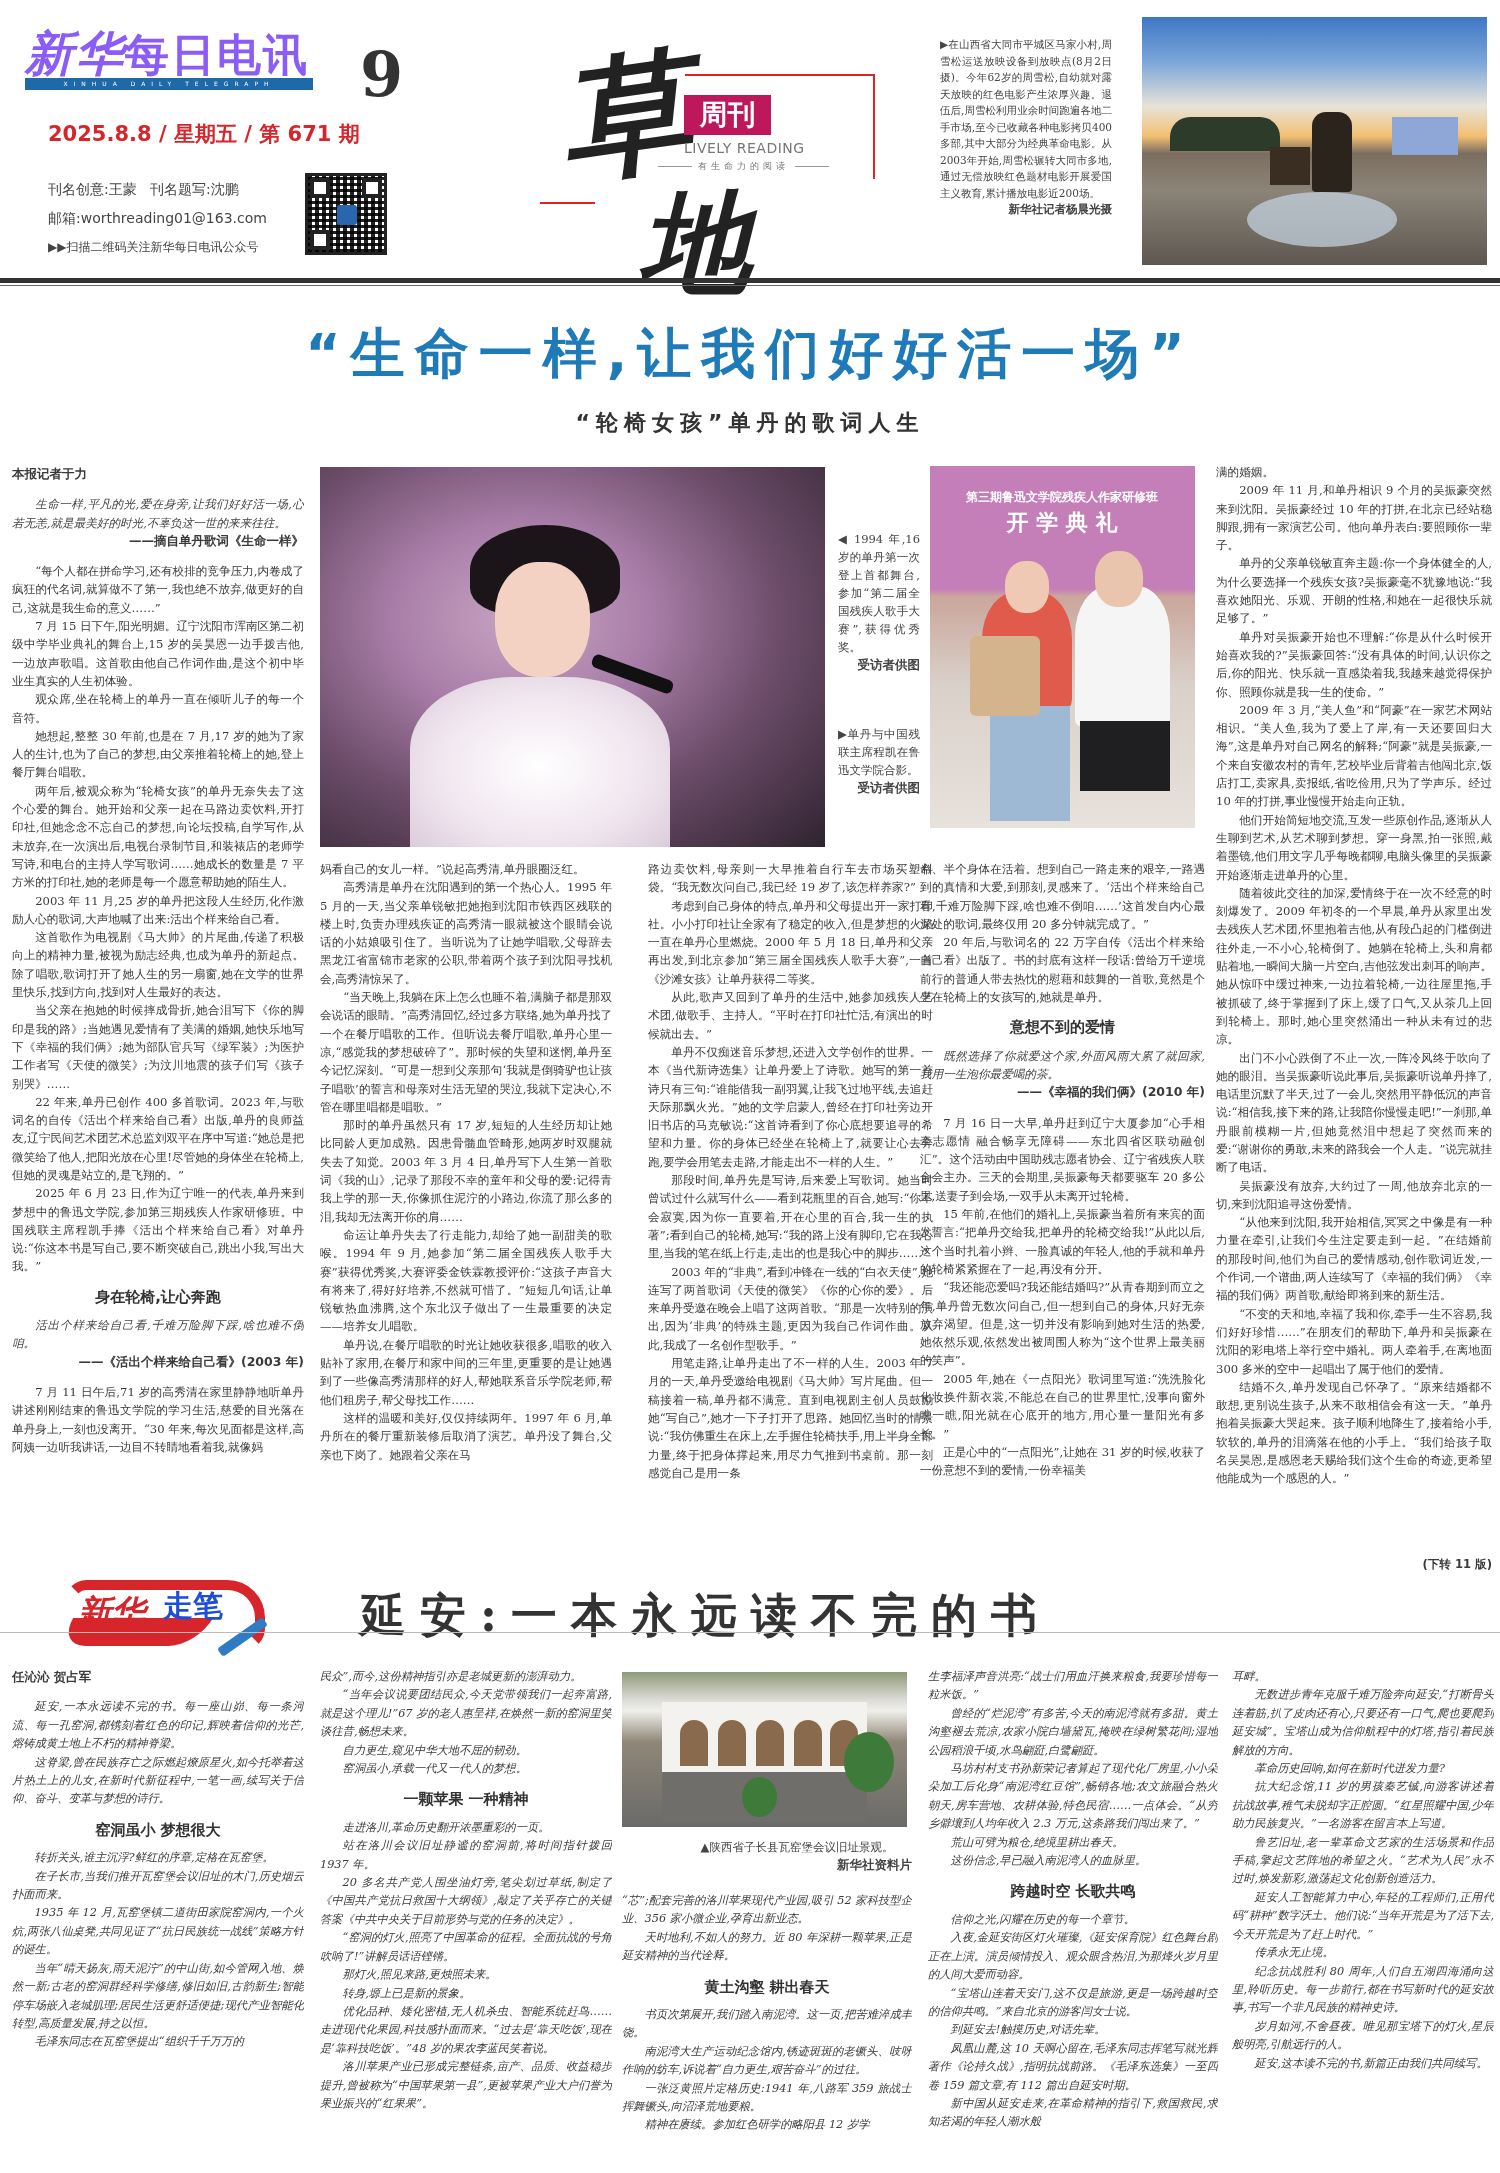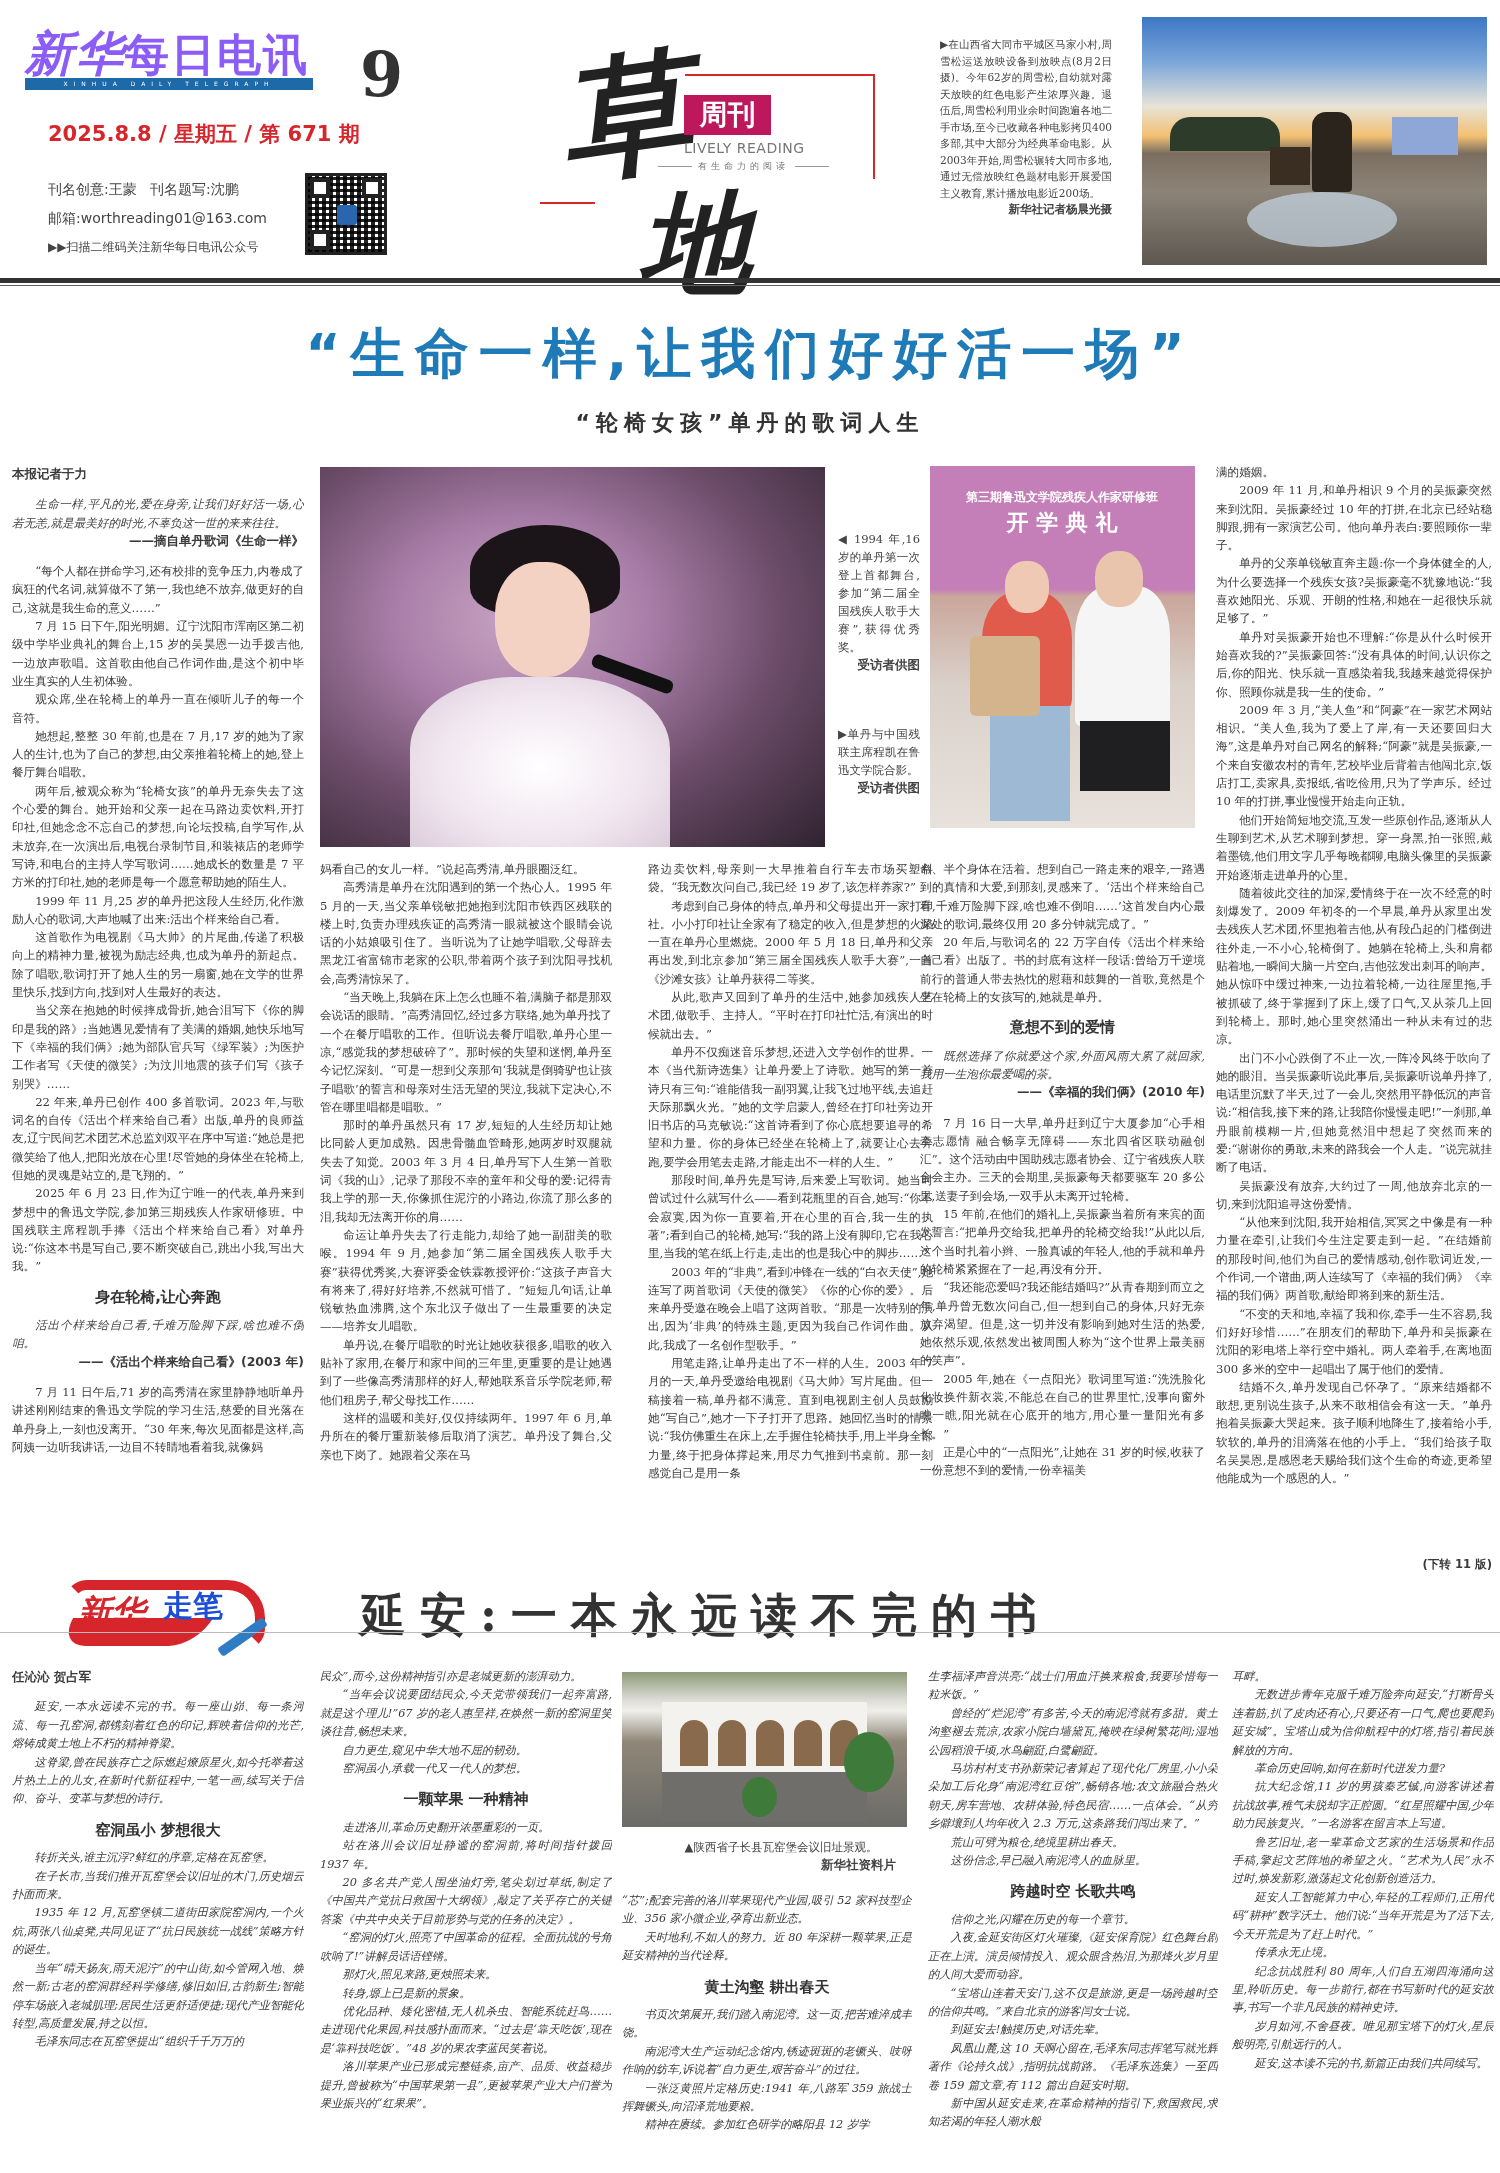--- a/index.html
+++ b/index.html
@@ -91,21 +91,21 @@
 
   .col2 { font-size: 11.3px; line-height: 18.4px; color:#3a3a3a; }
   .col2 p { text-indent: 2em; font-style: italic; }
   .col2 h3 { font-style: normal; }
 
   .photo3 { left: 622px; top: 1672px; width: 285px; height: 155px; overflow: hidden; background: linear-gradient(180deg, #8d9a78 0%, #dcdcd6 18%, #f0efea 25%, #8f8778 45%, #6a6a68 100%); }
   .photo3 .wall { position:absolute; left:40px; top:30px; width:205px; height:70px; background:#f4f2ee; }
   .photo3 .arch { position:absolute; top:48px; width:28px; height:46px; background:#8a6a4d; border-radius: 14px 14px 0 0; }
   .photo3 .tree { position:absolute; width:50px; height:60px; background:#3e7a39; border-radius:50%; }
   .photo3 .yard { position:absolute; left:40px; top:100px; width:205px; height:50px; background:#6f6e6a; }
-  .cap3 { left: 636px; top: 1838px; width: 290px; text-align:center; font-size: 11.5px; color:#444; line-height: 18px; }
+  .cap3 { left: 652px; top: 1838px; width: 290px; text-align:center; font-size: 11.5px; color:#444; line-height: 18px; }
   .cap3 .credit { display:block; text-align:right; padding-right: 30px; font-weight:bold; font-family:"DejaVu Sans", sans-serif; font-size: 12.5px; }
 </style>
 </head>
 <body>
 
 <div class="abs logo">
   <div class="brand"><span>新华</span><span class="b2">每日电讯</span></div>
   <div class="bar">XINHUA DAILY TELEGRAPH</div>
 </div>
 <div class="abs pageno">9</div>
@@ -155,21 +155,21 @@
 
 <div class="abs col" style="left:12px;top:465px;width:292px;height:1085px;">
   <p class="byline">本报记者于力</p>
   <p class="lyric">生命一样,平凡的光,爱在身旁,让我们好好活一场,心若无恙,就是最美好的时光,不辜负这一世的来来往往。</p>
   <p class="lyric-src">——摘自单丹歌词《生命一样》</p>
   <p>“每个人都在拼命学习,还有校排的竞争压力,内卷成了疯狂的代名词,就算做不了第一,我也绝不放弃,做更好的自己,这就是我生命的意义……”</p>
   <p>7 月 15 日下午,阳光明媚。辽宁沈阳市浑南区第二初级中学毕业典礼的舞台上,15 岁的吴昊恩一边手拨吉他,一边放声歌唱。这首歌由他自己作词作曲,是这个初中毕业生真实的人生初体验。</p>
   <p>观众席,坐在轮椅上的单丹一直在倾听儿子的每一个音符。</p>
   <p>她想起,整整 30 年前,也是在 7 月,17 岁的她为了家人的生计,也为了自己的梦想,由父亲推着轮椅上的她,登上餐厅舞台唱歌。</p>
   <p>两年后,被观众称为“轮椅女孩”的单丹无奈失去了这个心爱的舞台。她开始和父亲一起在马路边卖饮料,开打印社,但她念念不忘自己的梦想,向论坛投稿,自学写作,从未放弃,在一次演出后,电视台录制节目,和装裱店的老师学写诗,和电台的主持人学写歌词……她成长的数量是 7 平方米的打印社,她的老师是每一个愿意帮助她的陌生人。</p>
-  <p>1999 年 11 月,25 岁的单丹把这段人生经历,化作激励人心的歌词,大声地喊了出来:活出个样来给自己看。</p>
+  <p>2003 年 11 月,25 岁的单丹把这段人生经历,化作激励人心的歌词,大声地喊了出来:活出个样来给自己看。</p>
   <p>这首歌作为电视剧《马大帅》的片尾曲,传递了积极向上的精神力量,被视为励志经典,也成为单丹的新起点。除了唱歌,歌词打开了她人生的另一扇窗,她在文学的世界里快乐,找到方向,找到对人生最好的表达。</p>
   <p>当父亲在抱她的时候摔成骨折,她合泪写下《你的脚印是我的路》;当她遇见爱情有了美满的婚姻,她快乐地写下《幸福的我们俩》;她为部队官兵写《绿军装》;为医护工作者写《天使的微笑》;为汶川地震的孩子们写《孩子别哭》……</p>
   <p>22 年来,单丹已创作 400 多首歌词。2023 年,与歌词名的自传《活出个样来给自己看》出版,单丹的良师益友,辽宁民间艺术团艺术总监刘双平在序中写道:“她总是把微笑给了他人,把阳光放在心里!尽管她的身体坐在轮椅上,但她的灵魂是站立的,是飞翔的。”</p>
   <p>2025 年 6 月 23 日,作为辽宁唯一的代表,单丹来到梦想中的鲁迅文学院,参加第三期残疾人作家研修班。中国残联主席程凯手捧《活出个样来给自己看》对单丹说:“你这本书是写自己,要不断突破自己,跳出小我,写出大我。”</p>
   <h3>身在轮椅,让心奔跑</h3>
   <p class="lyric">活出个样来给自己看,千难万险脚下踩,啥也难不倒咱。</p>
   <p class="lyric-src">——《活出个样来给自己看》(2003 年)</p>
   <p>7 月 11 日午后,71 岁的高秀清在家里静静地听单丹讲述刚刚结束的鲁迅文学院的学习生活,慈爱的目光落在单丹身上,一刻也没离开。“30 年来,每次见面都是这样,高阿姨一边听我讲话,一边目不转睛地看着我,就像妈</p>
 </div>
 

